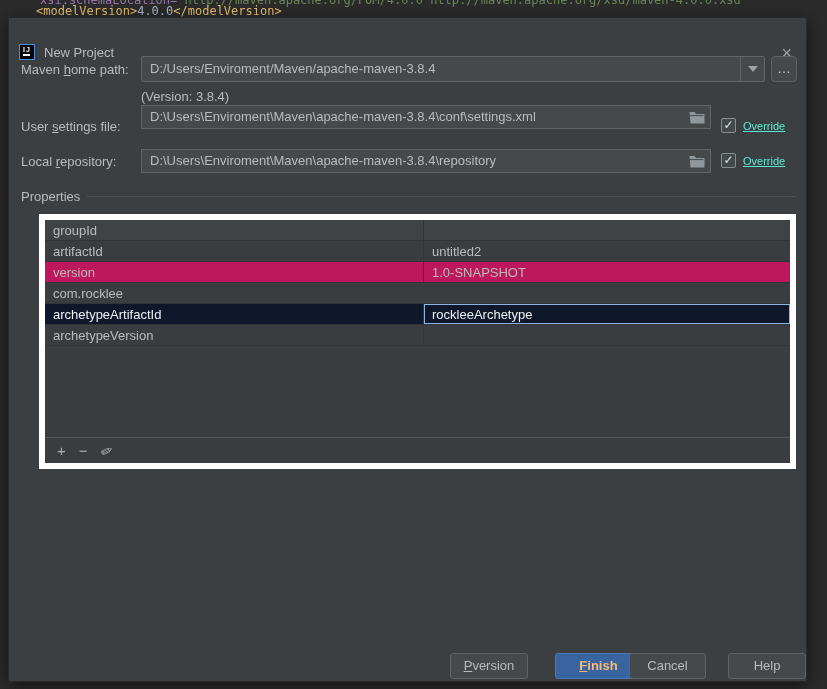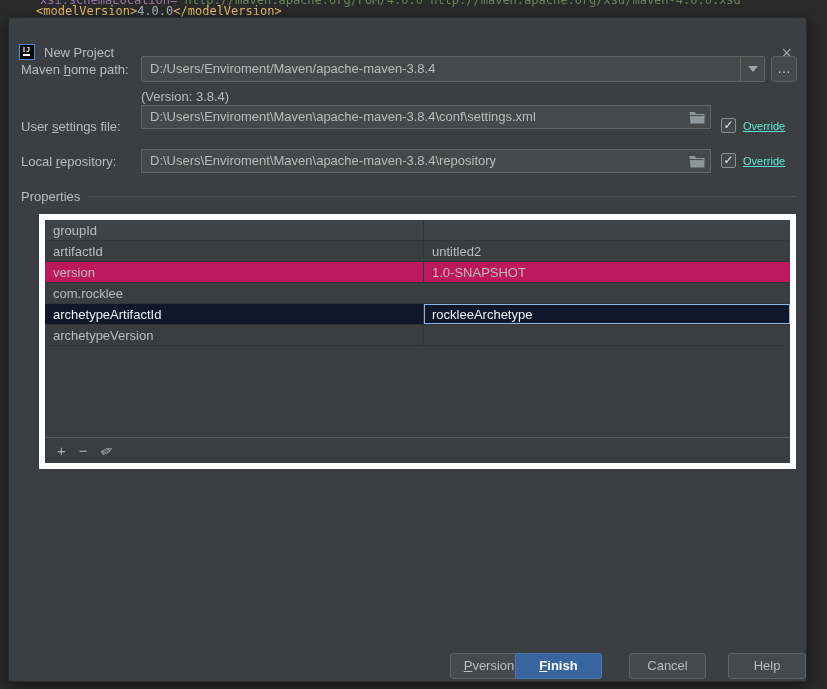--- a/index.html
+++ b/index.html
@@ -66,21 +66,21 @@
 
   .ptoolbar { position:absolute; left:0; right:0; bottom:0; height:26px; border-top:1px solid #565a5c;
               display:flex; align-items:center; gap:13px; padding-left:12px; color:#afb1b3; }
   .tb-ico { font-size:15px; line-height:16px; cursor:default; }
   .tb-edit { font-size:14px; display:inline-block; transform:rotate(-70deg); }
 
   
   .btn { position:absolute; top:635px; height:26px; background:#45494b; border:1px solid #5e6366; border-radius:3px;
          color:#bbbbbb; font-size:13px; text-align:center; line-height:24px; }
   .btn-prev   { left:441px; width:78px; }
-  .btn-finish { left:506px; width:87px; background:#38649f; border-color:#4a7ab5; color:#ffffff; font-weight:bold; }
+  .btn-finish { left:546px; width:87px; background:#38649f; border-color:#4a7ab5; color:#fdba74; font-weight:bold; }
   .btn-cancel { left:620px; width:77px; }
   .btn-help   { left:719px; width:78px; }
 </style>
 </head>
 <body>
 
 <div class="code-line code-line1"><span class="c-attr">xsi:schemaLocation=</span><span class="c-str">"http://maven.apache.org/POM/4.0.0 http://maven.apache.org/xsd/maven-4.0.0.xsd"</span></div>
 <div class="code-line code-line2"><span class="c-tag">&lt;modelVersion&gt;</span><span class="c-val">4.0.0</span><span class="c-tag">&lt;/modelVersion&gt;</span></div>
 
 <div class="dialog">

